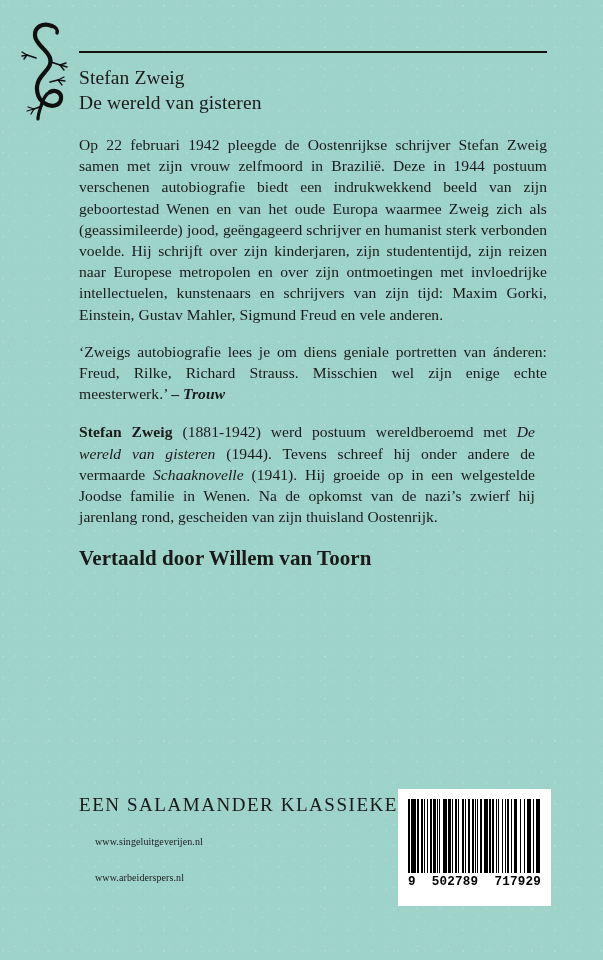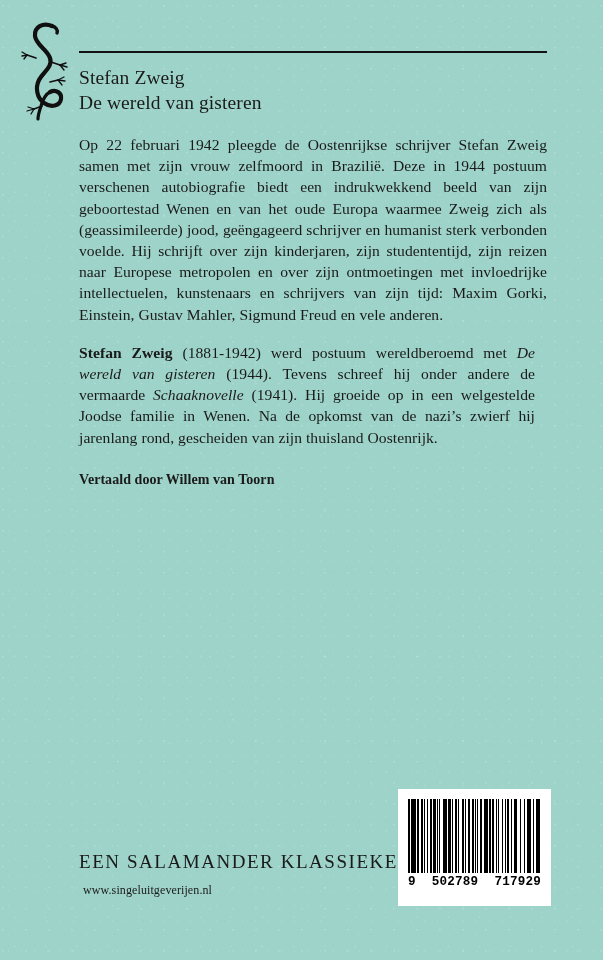--- a/index.html
+++ b/index.html
@@ -96,44 +96,44 @@
     font-size: 15.6px;
     line-height: 21.2px;
     text-align: justify;
     letter-spacing: 0.05px;
   }
   .bio b { font-weight: bold; }
   .bio i { font-style: italic; }
 
   .translator {
     margin: 21px 0 0 0;
-    font-size: 14px;
+    font-size: 21px;
     line-height: 21.2px;
     font-weight: bold;
     letter-spacing: 0.05px;
   }
 
   
   .footer {
     position: absolute;
     left: 79px;
     bottom: 56px;
     width: 300px;
   }
   .series-line {
     font-size: 19px;
     font-weight: normal;
     letter-spacing: 1.55px;
     margin: 0 0 7px 0;
     white-space: nowrap;
   }
   .url {
-    font-size: 12px;
+    font-size: 10px;
     line-height: 20px;
-    margin: 4px;
+    margin: 16px;
     letter-spacing: 0.1px;
   }
 
   
   .barcode-box {
     position: absolute;
     left: 398px;
     top: 789px;
     width: 153px;
     height: 117px;
@@ -212,30 +212,32 @@
   <div class="col">
 
     <div class="byline">
       <span class="author">Stefan Zweig</span>
       <span class="title">De wereld van gisteren</span>
     </div>
 
     <p class="blurb">Op 22 februari 1942 pleegde de Oostenrijkse schrijver Stefan Zweig samen met zijn vrouw zelfmoord in Brazilië. Deze in 1944 postuum verschenen autobiografie biedt een indrukwekkend beeld van zijn geboortestad Wenen en van het oude Europa waarmee Zweig zich als (geassimileerde) jood, geëngageerd schrijver en humanist sterk verbonden voelde. Hij schrijft over zijn kinderjaren, zijn studententijd, zijn reizen naar Europese metropolen en over zijn ontmoetingen met invloedrijke intellectuelen, kunstenaars en schrijvers van zijn tijd: Maxim Gorki, Einstein, Gustav Mahler, Sigmund Freud en vele anderen.</p>
 
 
+    <p class="quote"><span>‘Zweigs autobiografie lees je om diens geniale portretten van ánderen: Freud, Rilke, Richard Strauss. Misschien wel zijn enige echte meesterwerk.’ </span><span class="src-bold">– </span><span class="src-ital">Trouw</span></p>
 
     <p class="bio"><b>Stefan Zweig</b><span> (1881-1942) werd postuum wereldberoemd met </span><i>De wereld van gisteren</i><span> (1944). Tevens schreef hij onder andere de vermaarde </span><i>Schaaknovelle</i><span> (1941). Hij groeide op in een welgestelde Joodse familie in Wenen. Na de opkomst van de nazi’s zwierf hij jarenlang rond, gescheiden van zijn thuisland Oostenrijk.</span></p>
 
     <p class="translator">Vertaald door Willem van Toorn</p>
 
   </div>
 
   <div class="footer">
     <p class="series-line">EEN SALAMANDER KLASSIEKER</p>
     <p class="url">www.singeluitgeverijen.nl</p>
+    <p class="url">www.arbeiderspers.nl</p>
   </div>
 
   <div class="barcode-box">
     <div class="bars" id="barcode-bars">
         <div class="b" style="width: 1.83448px; background: rgb(0, 0, 0);"></div>
         <div class="b" style="width: 0.917241px; background: rgb(255, 255, 255);"></div>
         <div class="b" style="width: 1.83448px; background: rgb(0, 0, 0);"></div>
         <div class="b" style="width: 0.917241px; background: rgb(255, 255, 255);"></div>
         <div class="b" style="width: 2.75172px; background: rgb(0, 0, 0);"></div>
         <div class="b" style="width: 0.917241px; background: rgb(255, 255, 255);"></div>

